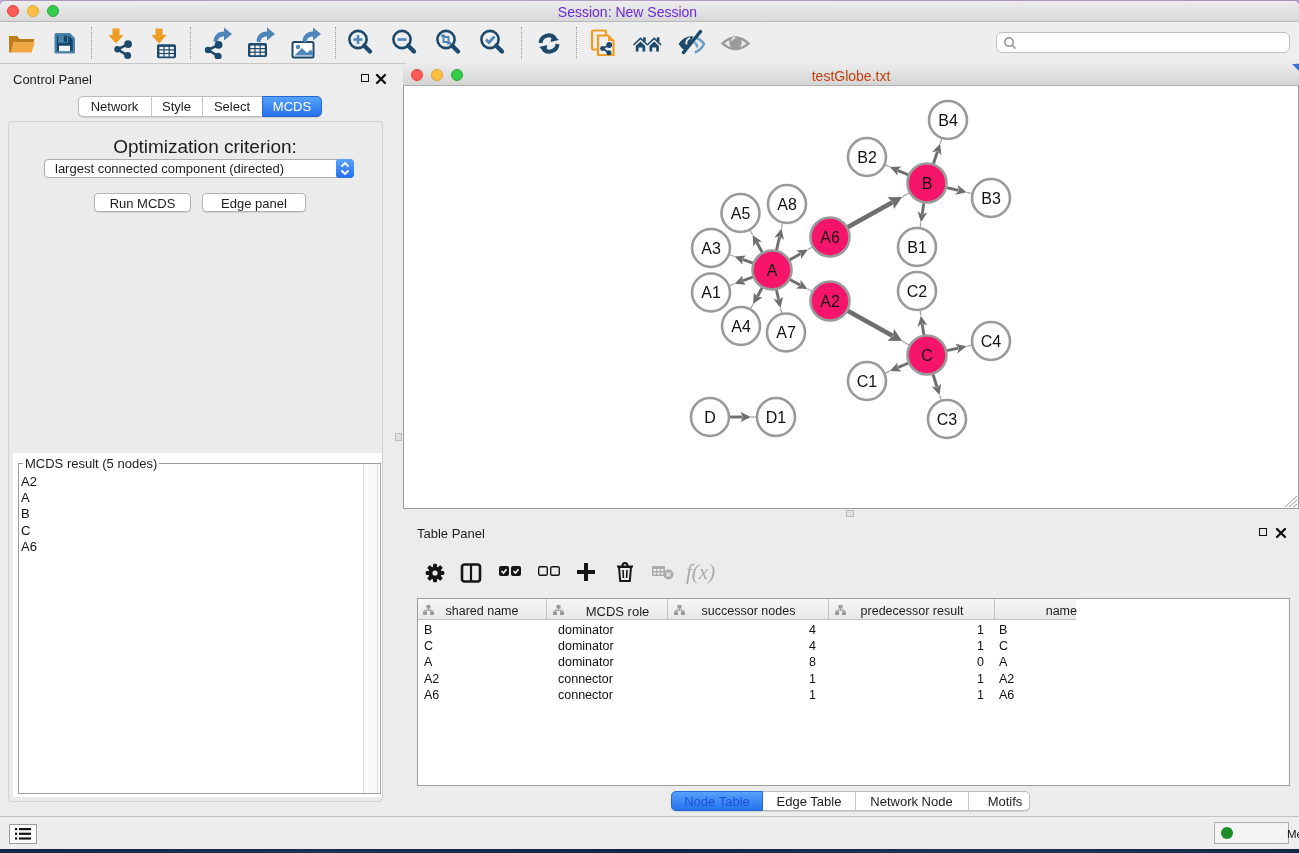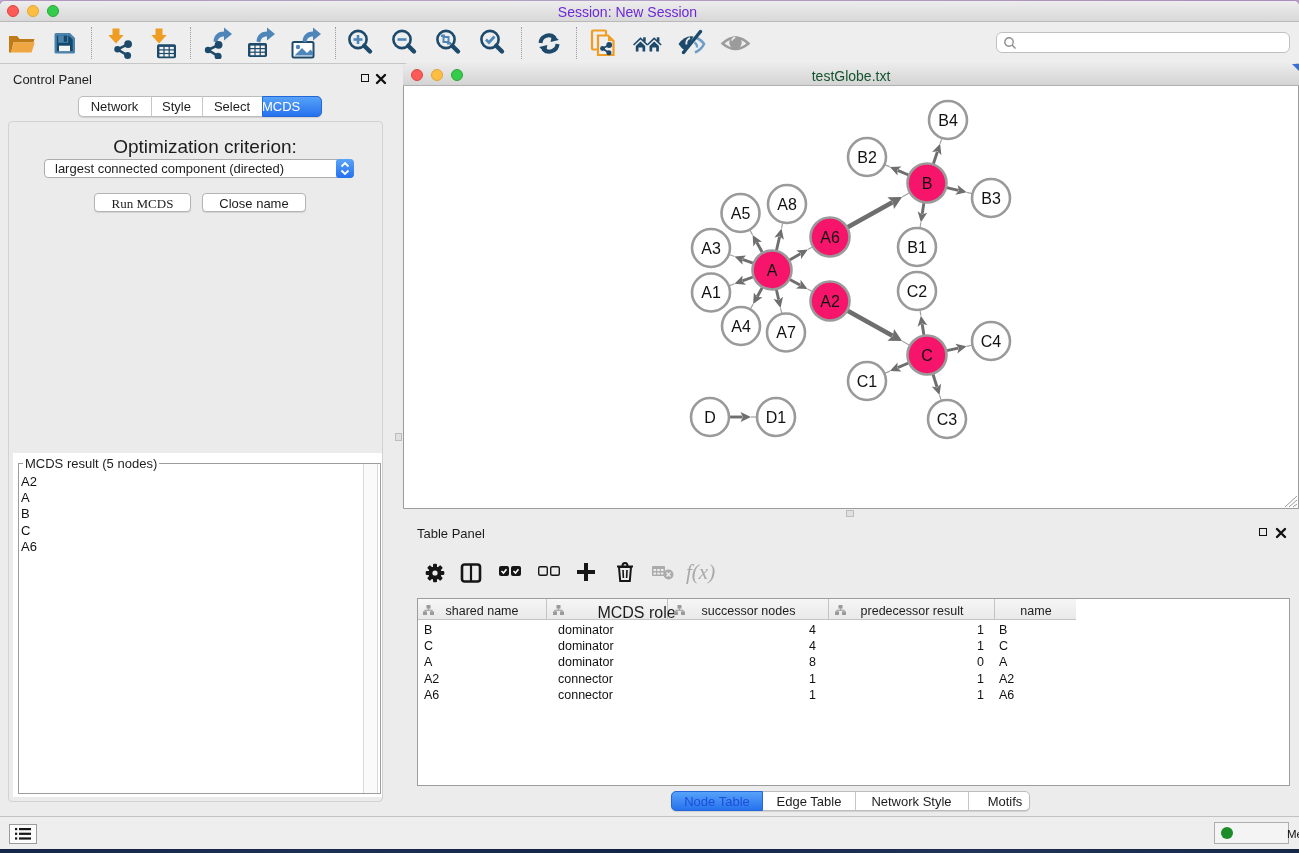--- a/index.html
+++ b/index.html
@@ -190,48 +190,48 @@
 
 <div class="abs" style="left:8px;top:121px;width:375px;height:681px;border:1px solid #d2d2d2;border-radius:4px;background:#ebebeb;"></div>
 
 <div class="abs" style="left:78px;top:96px;width:244px;height:21px;background:#ffffff;border:1px solid #bcbcbc;border-radius:5px;box-shadow:0 1px 1px rgba(0,0,0,0.12);"></div>
 <div class="abs" style="left:151px;top:96px;width:0;height:21px;border-left:1px solid #c6c6c6;"></div>
 <div class="abs" style="left:202px;top:96px;width:0;height:21px;border-left:1px solid #c6c6c6;"></div>
 <div class="abs" style="left:262px;top:96px;width:60px;height:21px;background:linear-gradient(#57a2f9,#2672ee);border:1px solid #2467d8;border-radius:0 5px 5px 0;"></div>
 <div class="abs" style="left:78px;top:99px;width:73px;height:16px;text-align:center;font-size:13px;color:#1d1d1d;">Network</div>
 <div class="abs" style="left:151px;top:99px;width:51px;height:16px;text-align:center;font-size:13px;color:#1d1d1d;">Style</div>
 <div class="abs" style="left:202px;top:99px;width:60px;height:16px;text-align:center;font-size:13px;color:#1d1d1d;">Select</div>
-<div class="abs" style="left:262px;top:99px;width:60px;height:16px;font-size:13px;color:#ffffff;">MCDS</div>
+<div class="abs" style="left:262px;top:99px;width:60px;height:16px;text-align:center;font-size:13px;color:#ffffff;">MCDS</div>
 
 <div class="abs" style="left:28px;top:136px;width:354px;text-align:center;font-size:19px;color:#1d1d1d;">Optimization criterion:</div>
 <div class="abs" style="left:44px;top:159px;width:310px;height:19px;background:#ffffff;border:1px solid #adadad;border-radius:4px;"></div>
 <div class="abs" style="left:55px;top:161px;font-size:13px;color:#1d1d1d;">largest connected component (directed)</div>
 <div class="abs" style="left:336px;top:159px;width:18px;height:19px;background:linear-gradient(#5ba4f9,#2470ee);border-radius:3px 4px 4px 3px;"></div>
 <svg class="icon" style="left:338px;top:161px" width="14" height="15" viewBox="0 0 14 15">
     <path d="M3.5 5.5 L7 2 L10.5 5.5" fill="none" stroke="#fff" stroke-width="1.8"></path>
     <path d="M3.5 9.5 L7 13 L10.5 9.5" fill="none" stroke="#fff" stroke-width="1.8"></path>
   </svg>
 <div class="abs" style="left:94px;top:193px;width:97px;height:19px;background:#ffffff;border:1px solid #b4b4b4;border-radius:4px;box-shadow:0 1px 1px rgba(0,0,0,0.1);"></div>
-<div class="abs" style="left:94px;top:196px;width:97px;text-align:center;font-size:13px;color:#1d1d1d;font-family:Liberation Serif, serif;">Run MCDS</div>
+<div class="abs" style="left:94px;top:196px;width:97px;text-align:center;font-size:13px;color:#1d1d1d;">Run MCDS</div>
 <div class="abs" style="left:202px;top:193px;width:104px;height:19px;background:#ffffff;border:1px solid #b4b4b4;border-radius:4px;box-shadow:0 1px 1px rgba(0,0,0,0.1);"></div>
-<div class="abs" style="left:202px;top:196px;width:104px;text-align:center;font-size:13px;color:#1d1d1d;">Close name</div>
+<div class="abs" style="left:202px;top:196px;width:104px;text-align:center;font-size:13px;color:#1d1d1d;">Edge panel</div>
 
 <div class="abs" style="left:13px;top:453px;width:369px;height:344px;background:#ffffff;"></div>
 <div class="abs" style="left:18px;top:463px;width:363px;height:331px;border:1px solid #9d9d9d;"></div>
 <div class="abs" style="left:23px;top:456px;background:#ffffff;padding:0 2px;font-size:13px;color:#1d1d1d;">MCDS result (5 nodes)</div>
 <div class="abs" style="left:363px;top:464px;width:15px;height:329px;background:#fafafa;border-left:1px solid #d9d9d9;border-right:1px solid #d9d9d9;"></div>
 <div class="abs" style="left:21px;top:474px;font-size:13px;line-height:16.2px;color:#111;">A2<br>A<br>B<br>C<br>A6</div>
 
 
 <div class="abs" style="left:403px;top:63px;width:896px;height:446px;background:#ffffff;border:1px solid #9c9c9c;border-radius:5px 5px 0 0;"></div>
 <div class="abs" style="left:403px;top:63px;width:896px;height:23px;background:linear-gradient(#ececec,#d4d4d4);border-radius:5px 5px 0 0;border-bottom:1px solid #b0b0b0;"></div>
 <div class="abs" style="left:411px;top:69px;width:12px;height:12px;border-radius:50%;background:#fc5b57;border:1px solid #e1443e;"></div>
 <div class="abs" style="left:431px;top:69px;width:12px;height:12px;border-radius:50%;background:#fdbe41;border:1px solid #e0a535;"></div>
 <div class="abs" style="left:451px;top:69px;width:12px;height:12px;border-radius:50%;background:#35cb4b;border:1px solid #2ca636;"></div>
-<div class="abs" style="left:403px;top:67.5px;width:896px;text-align:center;font-size:14px;color:#14532d;">testGlobe.txt</div>
+<div class="abs" style="left:403px;top:67.5px;width:896px;text-align:center;font-size:14px;color:#c2410c;">testGlobe.txt</div>
 <path><svg class="abs" style="left:404px;top:87px" width="894px" height="421px" viewBox="0 0 894 421" font-family="Liberation Sans, sans-serif">
 <line x1="348.6" y1="147.9" x2="345.4" y2="142.2" stroke="#a2a2a2" stroke-width="1.2"></line>
 <line x1="358.2" y1="165.3" x2="352.7" y2="155.3" stroke="#6e6e6e" stroke-width="2.9"></line>
 <polygon points="348.6,147.9 358.0,154.7 352.5,154.9 349.4,159.4" fill="#6e6e6e"></polygon>
 <line x1="377.5" y1="141.4" x2="378.9" y2="135.0" stroke="#a2a2a2" stroke-width="1.2"></line>
 <line x1="372.5" y1="163.3" x2="375.6" y2="149.7" stroke="#6e6e6e" stroke-width="2.9"></line>
 <polygon points="377.5,141.4 379.9,152.7 375.7,149.2 370.4,150.5" fill="#6e6e6e"></polygon>
 <line x1="330.5" y1="169.5" x2="324.4" y2="167.3" stroke="#a2a2a2" stroke-width="1.2"></line>
 <line x1="349.0" y1="176.1" x2="338.5" y2="172.4" stroke="#6e6e6e" stroke-width="2.9"></line>
 <polygon points="330.5,169.5 342.1,168.4 338.0,172.2 338.7,177.7" fill="#6e6e6e"></polygon>
@@ -411,42 +411,42 @@
 <div class="abs" style="left:417px;top:604px;width:130px;text-align:center;font-size:12.5px;color:#1d1d1d;">shared name</div>
 <div class="abs" style="left:667px;top:599px;width:0;height:21px;border-left:1px solid #c4c4c4;"></div>
 <svg class="icon" style="left:553px;top:605px" width="11" height="10" viewBox="0 0 11 10">
       <g fill="#9a9a9a">
         <rect x="3.5" y="0" width="4" height="3.6"></rect>
         <rect x="0" y="6.4" width="4" height="3.6"></rect>
         <rect x="7" y="6.4" width="4" height="3.6"></rect>
         <path d="M5.5 3.6 v1.6 M2 6.4 v-1.2 h7 v1.2" fill="none" stroke="#9a9a9a" stroke-width="1.1"></path>
       </g>
     </svg>
-<div class="abs" style="left:576px;top:604px;width:121px;text-align:center;font-size:16px;color:#1d1d1d;">MCDS role</div>
+<div class="abs" style="left:557px;top:604px;width:121px;text-align:center;font-size:13px;color:#1d1d1d;">MCDS role</div>
 <div class="abs" style="left:828px;top:599px;width:0;height:21px;border-left:1px solid #c4c4c4;"></div>
 <svg class="icon" style="left:674px;top:605px" width="11" height="10" viewBox="0 0 11 10">
       <g fill="#9a9a9a">
         <rect x="3.5" y="0" width="4" height="3.6"></rect>
         <rect x="0" y="6.4" width="4" height="3.6"></rect>
         <rect x="7" y="6.4" width="4" height="3.6"></rect>
         <path d="M5.5 3.6 v1.6 M2 6.4 v-1.2 h7 v1.2" fill="none" stroke="#9a9a9a" stroke-width="1.1"></path>
       </g>
     </svg>
 <div class="abs" style="left:668px;top:604px;width:161px;text-align:center;font-size:12.5px;color:#1d1d1d;">successor nodes</div>
 <div class="abs" style="left:994px;top:599px;width:0;height:21px;border-left:1px solid #c4c4c4;"></div>
 <svg class="icon" style="left:835px;top:605px" width="11" height="10" viewBox="0 0 11 10">
       <g fill="#9a9a9a">
         <rect x="3.5" y="0" width="4" height="3.6"></rect>
         <rect x="0" y="6.4" width="4" height="3.6"></rect>
         <rect x="7" y="6.4" width="4" height="3.6"></rect>
         <path d="M5.5 3.6 v1.6 M2 6.4 v-1.2 h7 v1.2" fill="none" stroke="#9a9a9a" stroke-width="1.1"></path>
       </g>
     </svg>
 <div class="abs" style="left:829px;top:604px;width:166px;text-align:center;font-size:12.5px;color:#1d1d1d;">predecessor result</div>
-<div class="abs" style="left:995px;top:604px;width:82px;text-align:center;font-size:12.5px;color:#1d1d1d;">name</div>
+<div class="abs" style="left:995px;top:604px;width:82px;text-align:right;font-size:12.5px;color:#1d1d1d;">name</div>
 <div class="abs" style="left:424px;top:623px;font-size:12.5px;color:#111;">B</div>
 <div class="abs" style="left:558px;top:623px;font-size:12.5px;color:#111;">dominator</div>
 <div class="abs" style="left:668px;top:623px;width:148px;text-align:right;font-size:12.5px;color:#111;">4</div>
 <div class="abs" style="left:829px;top:623px;width:155px;text-align:right;font-size:12.5px;color:#111;">1</div>
 <div class="abs" style="left:999px;top:623px;font-size:12.5px;color:#111;">B</div>
 <div class="abs" style="left:424px;top:639.2px;font-size:12.5px;color:#111;">C</div>
 <div class="abs" style="left:558px;top:639.2px;font-size:12.5px;color:#111;">dominator</div>
 <div class="abs" style="left:668px;top:639.2px;width:148px;text-align:right;font-size:12.5px;color:#111;">4</div>
 <div class="abs" style="left:829px;top:639.2px;width:155px;text-align:right;font-size:12.5px;color:#111;">1</div>
 <div class="abs" style="left:999px;top:639.2px;font-size:12.5px;color:#111;">C</div>
@@ -465,21 +465,21 @@
 <div class="abs" style="left:668px;top:687.8000000000002px;width:148px;text-align:right;font-size:12.5px;color:#111;">1</div>
 <div class="abs" style="left:829px;top:687.8000000000002px;width:155px;text-align:right;font-size:12.5px;color:#111;">1</div>
 <div class="abs" style="left:999px;top:687.8000000000002px;font-size:12.5px;color:#111;">A6</div>
 
 <div class="abs" style="left:671px;top:791px;width:359px;height:20px;background:#ffffff;border:1px solid #bcbcbc;border-radius:5px;box-shadow:0 1px 1px rgba(0,0,0,0.12);"></div>
 <div class="abs" style="left:671px;top:791px;width:92px;height:20px;background:linear-gradient(#57a2f9,#2672ee);border:1px solid #2467d8;border-radius:5px 0 0 5px;"></div>
 <div class="abs" style="left:855px;top:791px;width:0;height:20px;border-left:1px solid #c6c6c6;"></div>
 <div class="abs" style="left:968px;top:791px;width:0;height:20px;border-left:1px solid #c6c6c6;"></div>
 <div class="abs" style="left:671px;top:794px;width:92px;text-align:center;font-size:13px;color:#1d4ed8;">Node Table</div>
 <div class="abs" style="left:763px;top:794px;width:92px;text-align:center;font-size:13px;color:#1d1d1d;">Edge Table</div>
-<div class="abs" style="left:855px;top:794px;width:113px;text-align:center;font-size:13px;color:#1d1d1d;">Network Style</div>
+<div class="abs" style="left:855px;top:794px;width:113px;text-align:center;font-size:13px;color:#1d1d1d;">Network Node</div>
 <div class="abs" style="left:968px;top:794px;width:74px;text-align:center;font-size:13px;color:#1d1d1d;">Motifs</div>
 
 
 <div class="abs" style="left:0;top:816px;width:1299px;height:33px;background:#eeeeee;border-top:1px solid #c2c2c2;"></div>
 <div class="abs" style="left:9px;top:824px;width:28px;height:20px;background:#fcfcfc;border:1px solid #9c9c9c;"></div>
 <svg class="icon" style="left:15px;top:828px" width="16" height="12" viewBox="0 0 16 12">
       <g fill="#161616">
         <rect x="0" y="0" width="2.2" height="2.2"></rect>
         <rect x="0" y="4.7" width="2.2" height="2.2"></rect>
         <rect x="0" y="9.4" width="2.2" height="2.2"></rect>

